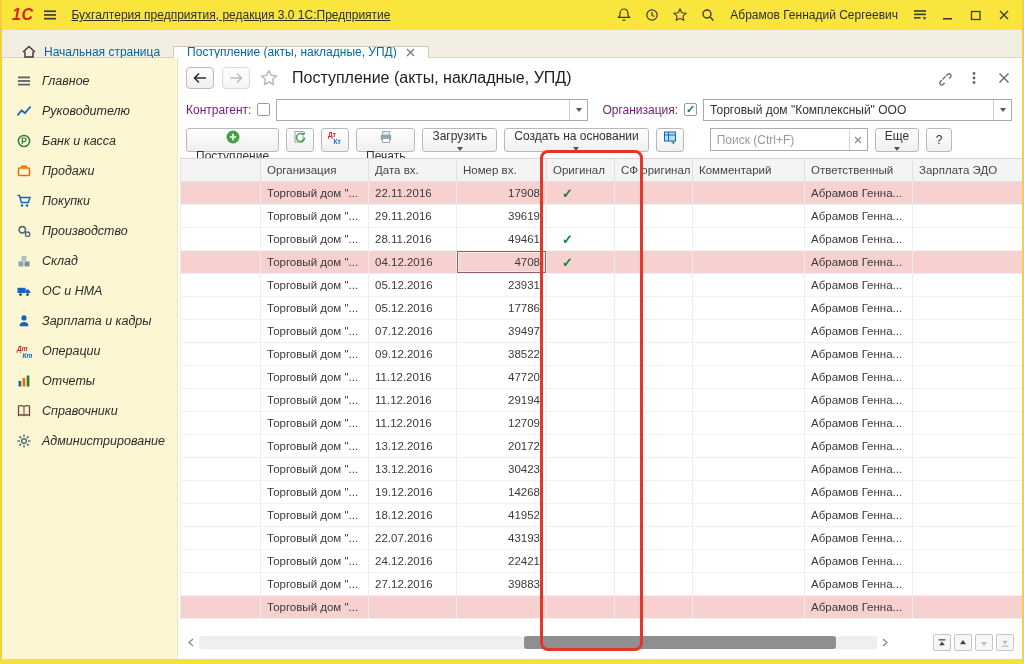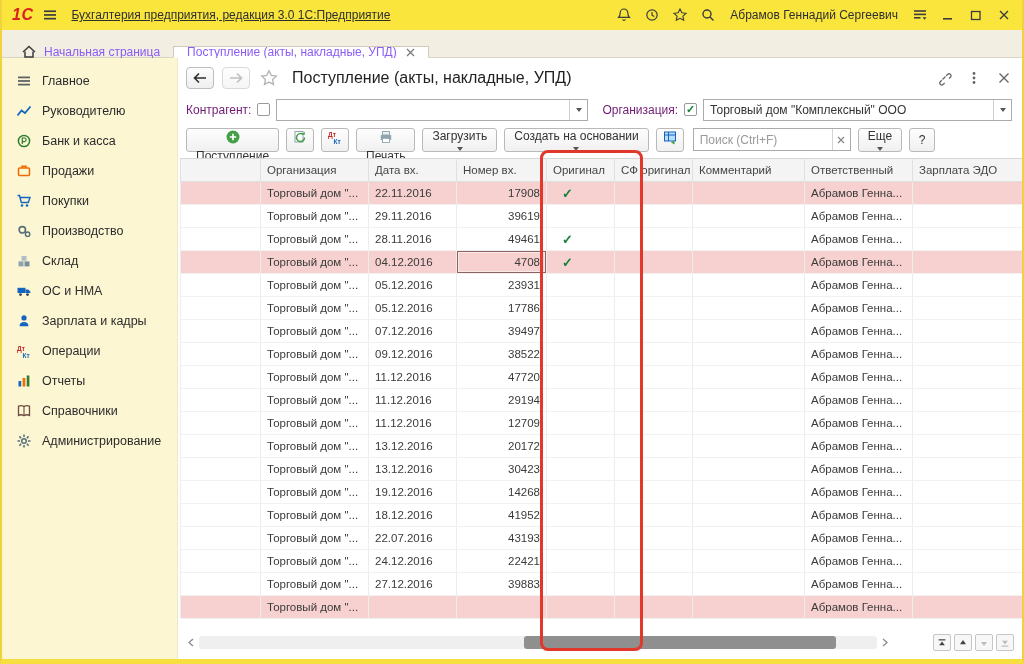--- a/index.html
+++ b/index.html
@@ -13,27 +13,27 @@
   .topbar { height:30px; background:#fae53d; display:flex; align-items:center; padding:0 10px; gap:9px; flex:0 0 auto; }
   .logo { color:#d8231f; font-weight:bold; font-style:italic; font-size:16px; letter-spacing:0.5px; }
   .tb-title { font-size:12px; color:#2f2f2f; margin-left:4px;text-decoration:underline; }
   .tb-right { margin-left:auto; display:flex; align-items:center; gap:12px; }
   .tb-icon { width:16px; height:16px; display:inline-flex; cursor:pointer; }
   .tb-user { font-size:12px; color:#2f2f2f; margin:0 2px; }
   .winbtn { width:16px; height:16px; display:inline-flex; align-items:center; justify-content:center; cursor:pointer; }
 
   
   .tabbar { height:28px; background:#f2eee1; border-bottom:1px solid #d9d4c3; display:flex; align-items:stretch; padding-left:6px; flex:0 0 auto; }
-  .tab { display:flex; align-items:center; gap:7px; padding:0 13px; font-size:12px; color:#8b5cf6; cursor:pointer;margin-top:16px; }
+  .tab { display:flex; align-items:center; gap:7px; padding:0 13px; font-size:12px; color:#0369a1; cursor:pointer;margin-top:16px; }
   .tab.active { background:#fff; border:1px solid #cfcaba; border-bottom:1px solid #fff; margin-bottom:-1px; }
   .tab-close { display:inline-flex; margin-left:2px; }
 
   
   .appbody { flex:1; display:flex; min-height:0; }
-  .sidebar { width:176px; background:#fdf6d3; padding-top:8px; flex:0 0 auto; border-right:1px solid #eee8c8; }
+  .sidebar { width:176px; background:#fdf6d3; padding-top:8px; flex:0 0 auto; border-right:1px solid #eee8c8;font-style:italic; }
   .sb-item { height:30px; display:flex; align-items:center; gap:10px; padding:0 0 0 14px; font-size:12.5px; color:#2b2b2b; cursor:pointer; }
   .sb-icon { width:16px; height:16px; flex:0 0 auto; display:inline-flex; }
 
   .main { flex:1; display:flex; flex-direction:column; min-width:0; background:#fff; }
 
   
   .nav-row { height:38px; display:flex; align-items:center; gap:8px; padding:4px 10px 2px 8px; flex:0 0 auto; }
   .navbtn { width:28px; height:22px; border:1px solid #bdbdbd; border-radius:4px;
             background:linear-gradient(#fdfdfd,#efefef); display:inline-flex; align-items:center; justify-content:center; cursor:pointer; }
   .navbtn.disabled { opacity:.55; }
@@ -54,21 +54,21 @@
   .caret { width:0; height:0; border-left:3.5px solid transparent; border-right:3.5px solid transparent; border-top:4.5px solid #555; }
   .combo.contragent { width:312px; }
   .combo.org { flex:1; }
 
   
   .toolbar { height:33px; display:flex; align-items:center; gap:7px; padding:0 10px 0 8px; flex:0 0 auto; }
   .btn { height:24px; border:1px solid #b9b9b9; border-radius:3px; background:linear-gradient(#fefefe,#f0f0f0);
          display:inline-flex; align-items:center; gap:4px; padding:0 9px; font-size:12px; color:#333; cursor:pointer; white-space:nowrap;flex-direction:column; }
   .btn .bicon { width:16px; height:16px; display:inline-flex; }
   .btn.iconbtn { padding:0 5px; }
-  .searchbox { height:23px; width:158px; border:1px solid #ababab; background:#fff; display:flex; align-items:stretch; margin-left:2px; }
+  .searchbox { height:23px; width:158px; border:1px solid #ababab; background:#fff; display:flex; align-items:stretch; margin-left:19px; }
   .searchbox input { border:none; outline:none; flex:1; padding:0 6px; font-size:12px; font-family:inherit; color:#333; min-width:0; }
   .searchbox input::placeholder { color:#9a9a9a; }
   .search-clear { width:18px; border-left:1px solid #d4d4d4; display:flex; align-items:center; justify-content:center; cursor:pointer; }
 
   
   .grid-area { flex:1; position:relative; min-height:0; padding:2px 0 0 2px; }
   table.doc-table { border-collapse:collapse; table-layout:fixed; width:842px; font-size:11.5px; color:#3a3a3a; }
   .doc-table th { height:23px; background:#f4f4f4; border:1px solid #e0e0e0; border-top-color:#d6d6d6;
                   font-weight:normal; text-align:left; padding:0 6px; color:#454545; white-space:nowrap; overflow:hidden; cursor:pointer; }
   .doc-table td { height:23px; padding:0 6px; border-right:1px solid #ededed; border-bottom:1px solid #f1f1f1;

